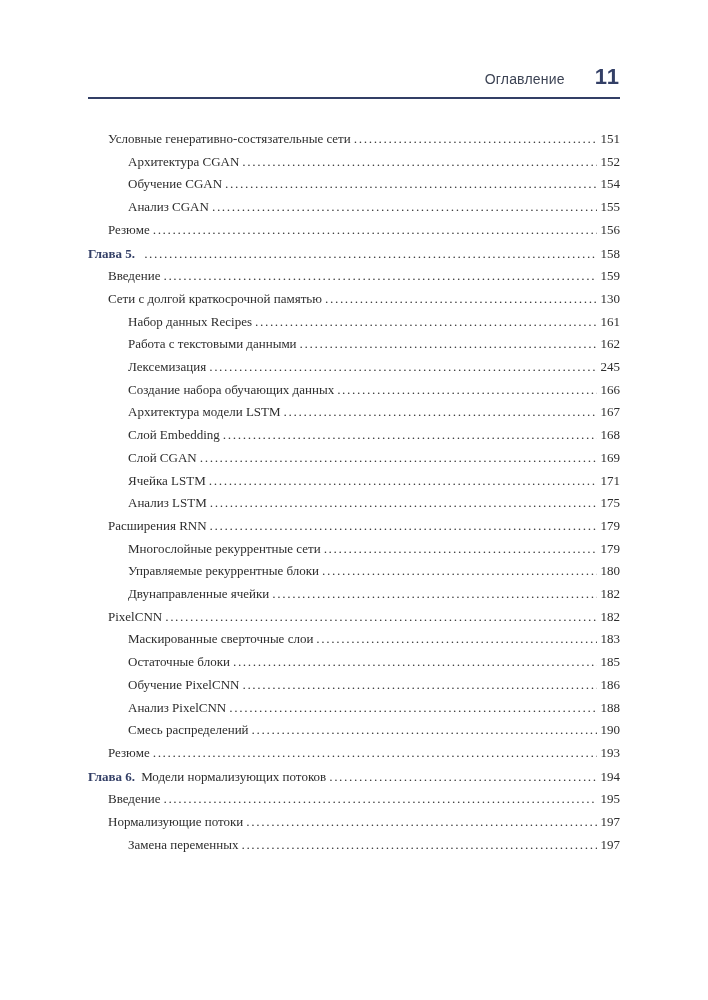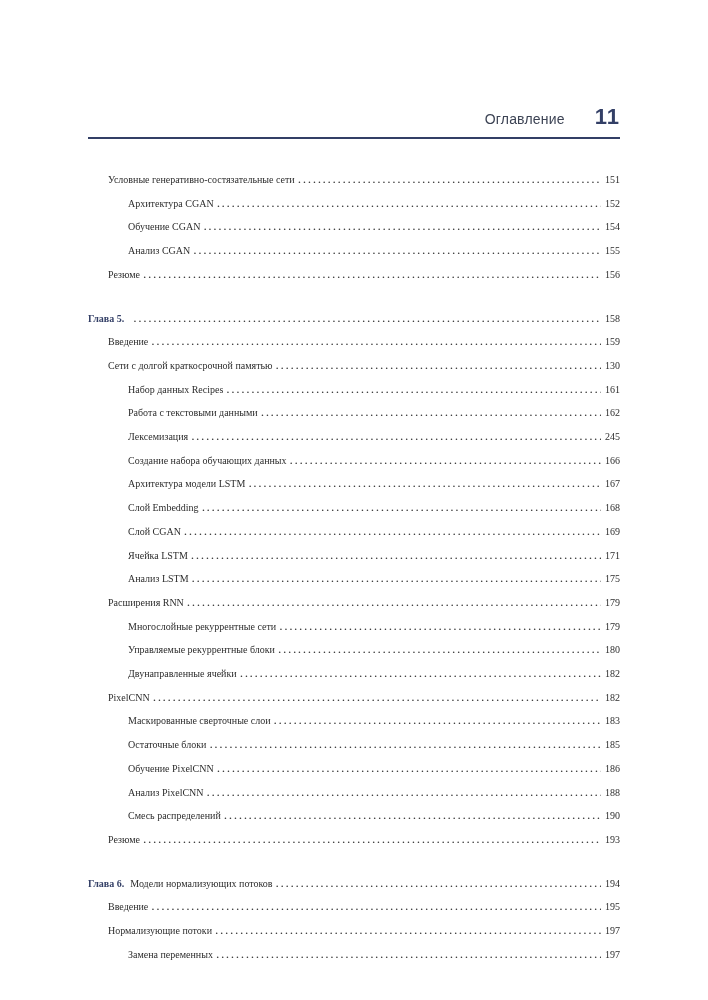--- a/index.html
+++ b/index.html
@@ -22,21 +22,20 @@
     background: #ffffff;
     padding: 64px 88px 0 88px;
   }
   
   .running-head-row {
     display: flex;
     justify-content: flex-end;
     align-items: baseline;
     gap: 30px;
     font-family: "Liberation Sans", sans-serif;
-    margin-top: 40px;
   }
   .running-head {
     font-size: 14px;
     color: var(--head-text);
     letter-spacing: 0.2px;
   }
   .folio {
     font-size: 22px;
     font-weight: bold;
     color: var(--accent);
@@ -47,27 +46,27 @@
     height: 2px;
     background: var(--accent);
   }
   
   .toc {
     margin-top: 29px;
   }
   .row {
     display: flex;
     align-items: baseline;
-    font-size: 10px;
+    font-size: 13px;
     line-height: 22.7px;
     white-space: nowrap;
   }
   .row.l1 { padding-left: 20px; }
   .row.l2 { padding-left: 40px; }
-  .row.gap { margin-top: 20px; }
+  .row.gap { margin-top: 1px; }
   .chapter-prefix {
     font-weight: bold;
     color: var(--accent);
     margin-right: 6px;
   }
   .title { flex: 0 0 auto; }
   .dots {
     flex: 1 1 auto;
     overflow: hidden;
     white-space: nowrap;

